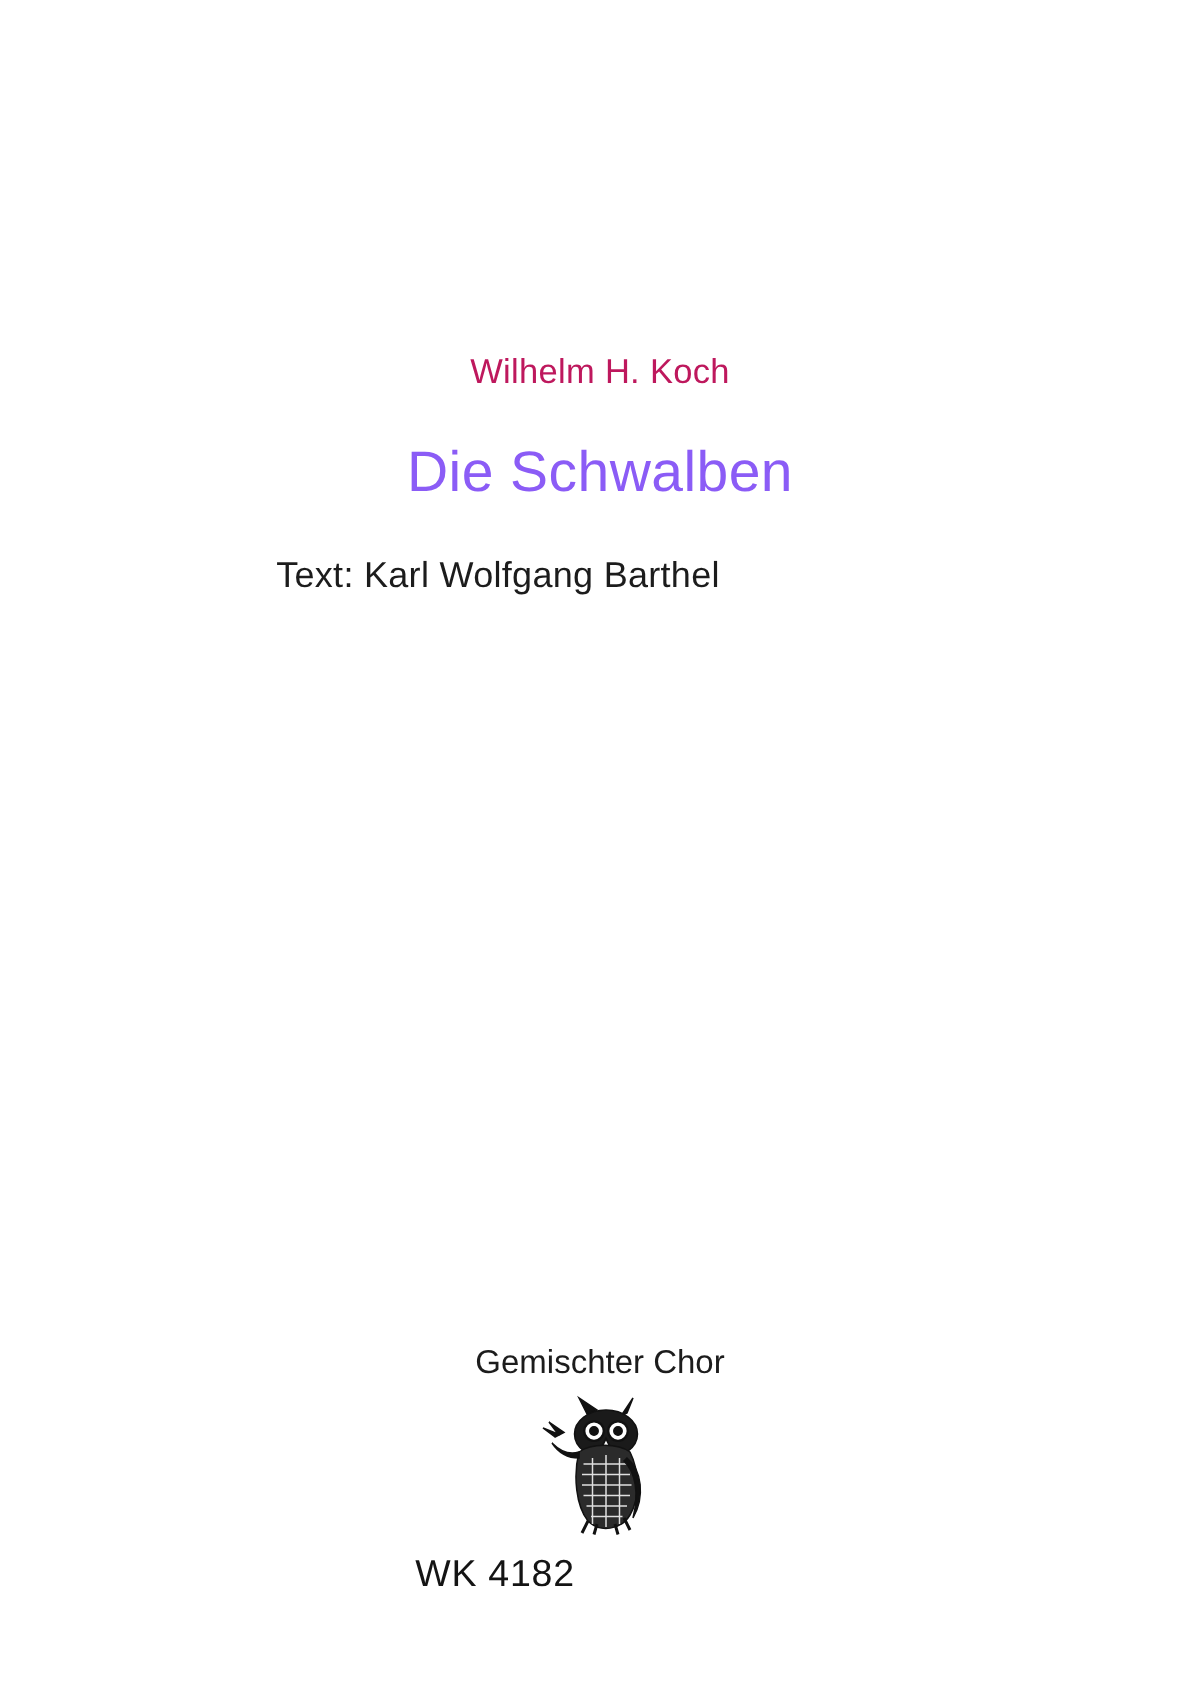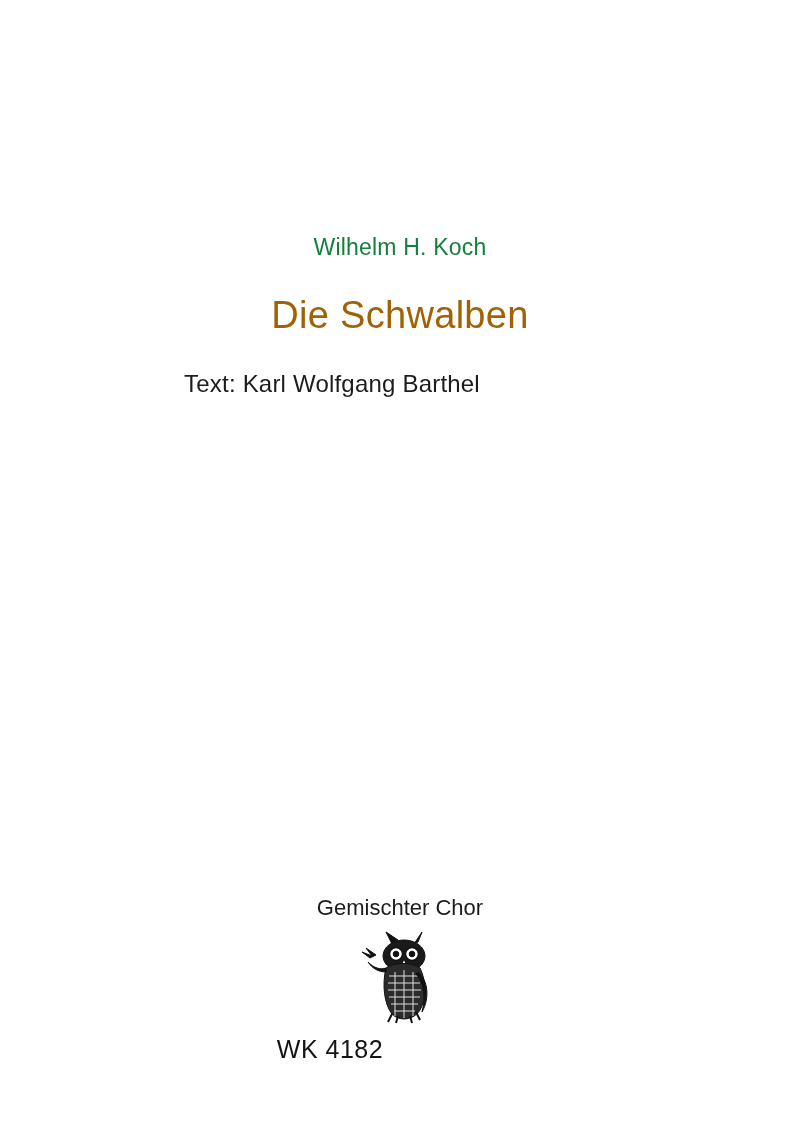--- a/index.html
+++ b/index.html
@@ -24,32 +24,32 @@
   }
   .composer {
     position: absolute;
     top: 234px;
     left: 0;
     width: 800px;
     text-align: center;
     font-size: 23px;
     font-weight: 400;
     letter-spacing: 0.2px;
-    color: #15803d;
+    color: #be185d;
   }
   .title {
     position: absolute;
     top: 294px;
     left: 0;
     width: 800px;
     text-align: center;
     font-size: 38px;
     font-weight: 400;
     letter-spacing: 0.3px;
-    color: #a16207;
+    color: #8b5cf6;
   }
   .lyricist {
     position: absolute;
     top: 370px;
     left: 0;
     width: 664px;
     text-align: center;
     font-size: 24px;
     font-weight: 400;
     letter-spacing: 0.2px;

